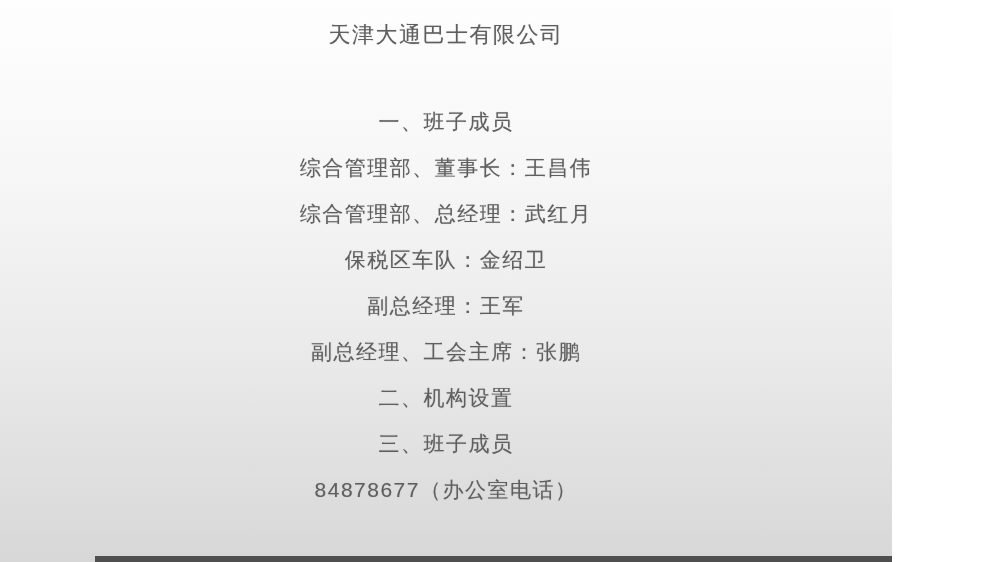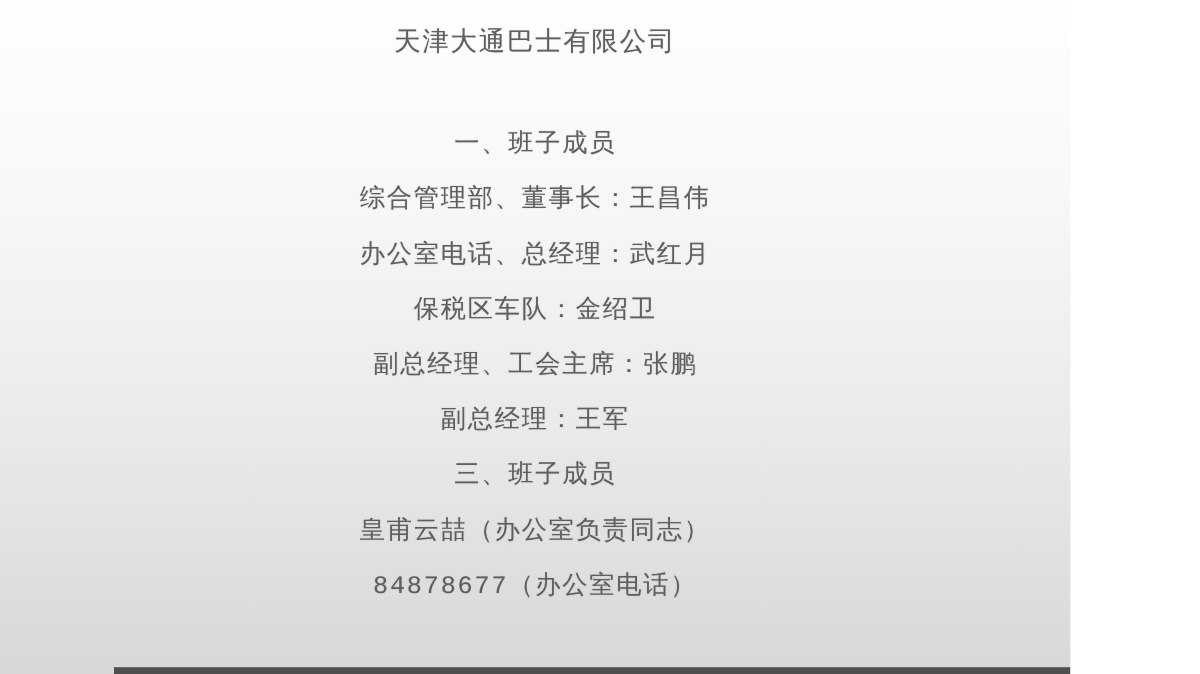--- a/index.html
+++ b/index.html
@@ -1,21 +1,21 @@
 <!DOCTYPE html>
 <html style="--text-color: #5f5f5f; --bar-color: #4f4f4f;"><head>
 <meta charset="utf-8">
 <style>
   html,body{margin:0;padding:0;}
   .stage{
     position:relative;
     width:892px;height:562px;
     overflow:hidden;
     background:linear-gradient(180deg,#fefefe 0%,#f7f7f7 30%,#e9e9e9 65%,#d7d7d7 100%);
-    font-family:Liberation Mono, monospace;
+    font-family:Liberation Sans, sans-serif;
   }
   .doc-title{
     position:absolute;top:20px;left:0;right:0;
     margin:0;
     text-align:center;
     font-size:22px;font-weight:400;
     letter-spacing:1.5px;
     color:var(--text-color,#5f5f5f);
     text-shadow:0 0 1px rgba(110,110,110,0.45);
   }
@@ -41,27 +41,27 @@
 <body>
 
 <div class="stage">
 
   <h1 class="doc-title">天津大通巴士有限公司</h1>
 
   <div class="content">
 
     <p>一、班子成员</p>
     <p>综合管理部、董事长：王昌伟</p>
-    <p>办公室电话、总经理：武红月</p>
+    <p>综合管理部、总经理：武红月</p>
     <p>保税区车队：金绍卫</p>
+    <p>副总经理：王军</p>
     <p>副总经理、工会主席：张鹏</p>
-    <p>副总经理：王军</p>
 
+    <p>二、机构设置</p>
 
     <p>三、班子成员</p>
-    <p>皇甫云喆（办公室负责同志）</p>
     <p>84878677（办公室电话）</p>
 
   </div>
 
   <div class="bottom-bar"></div>
 
 </div>
 
 </body></html>

